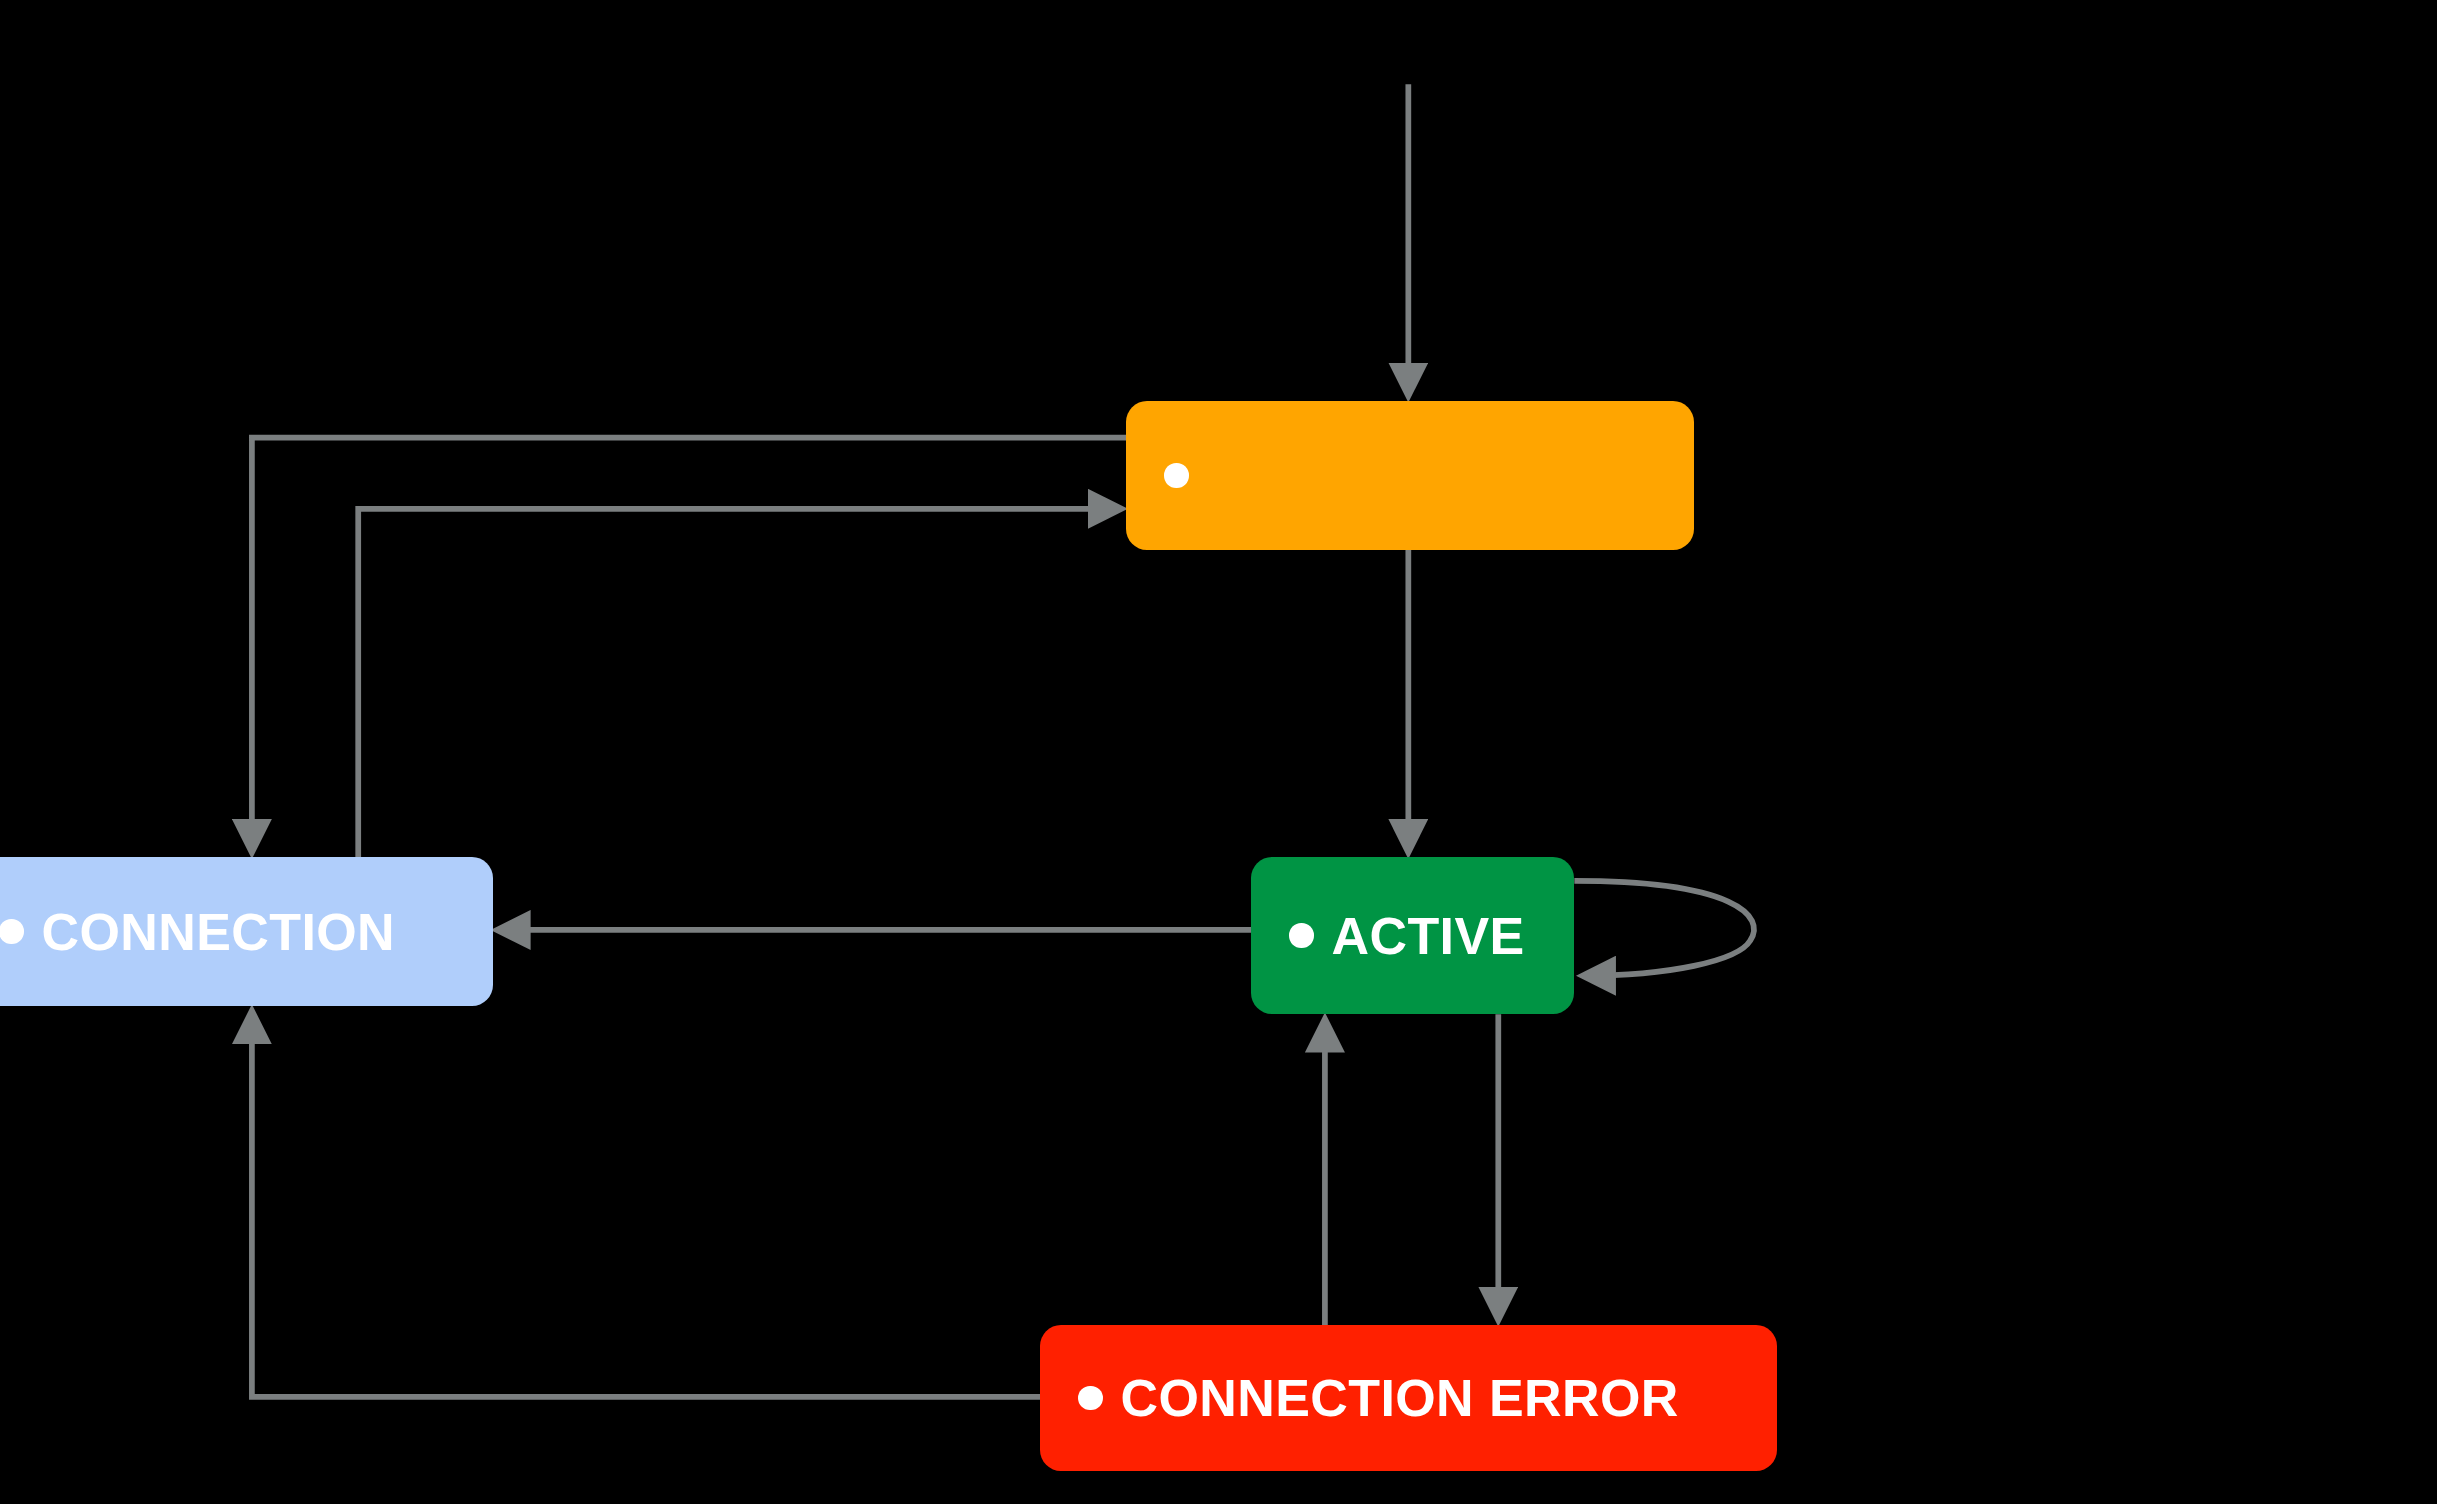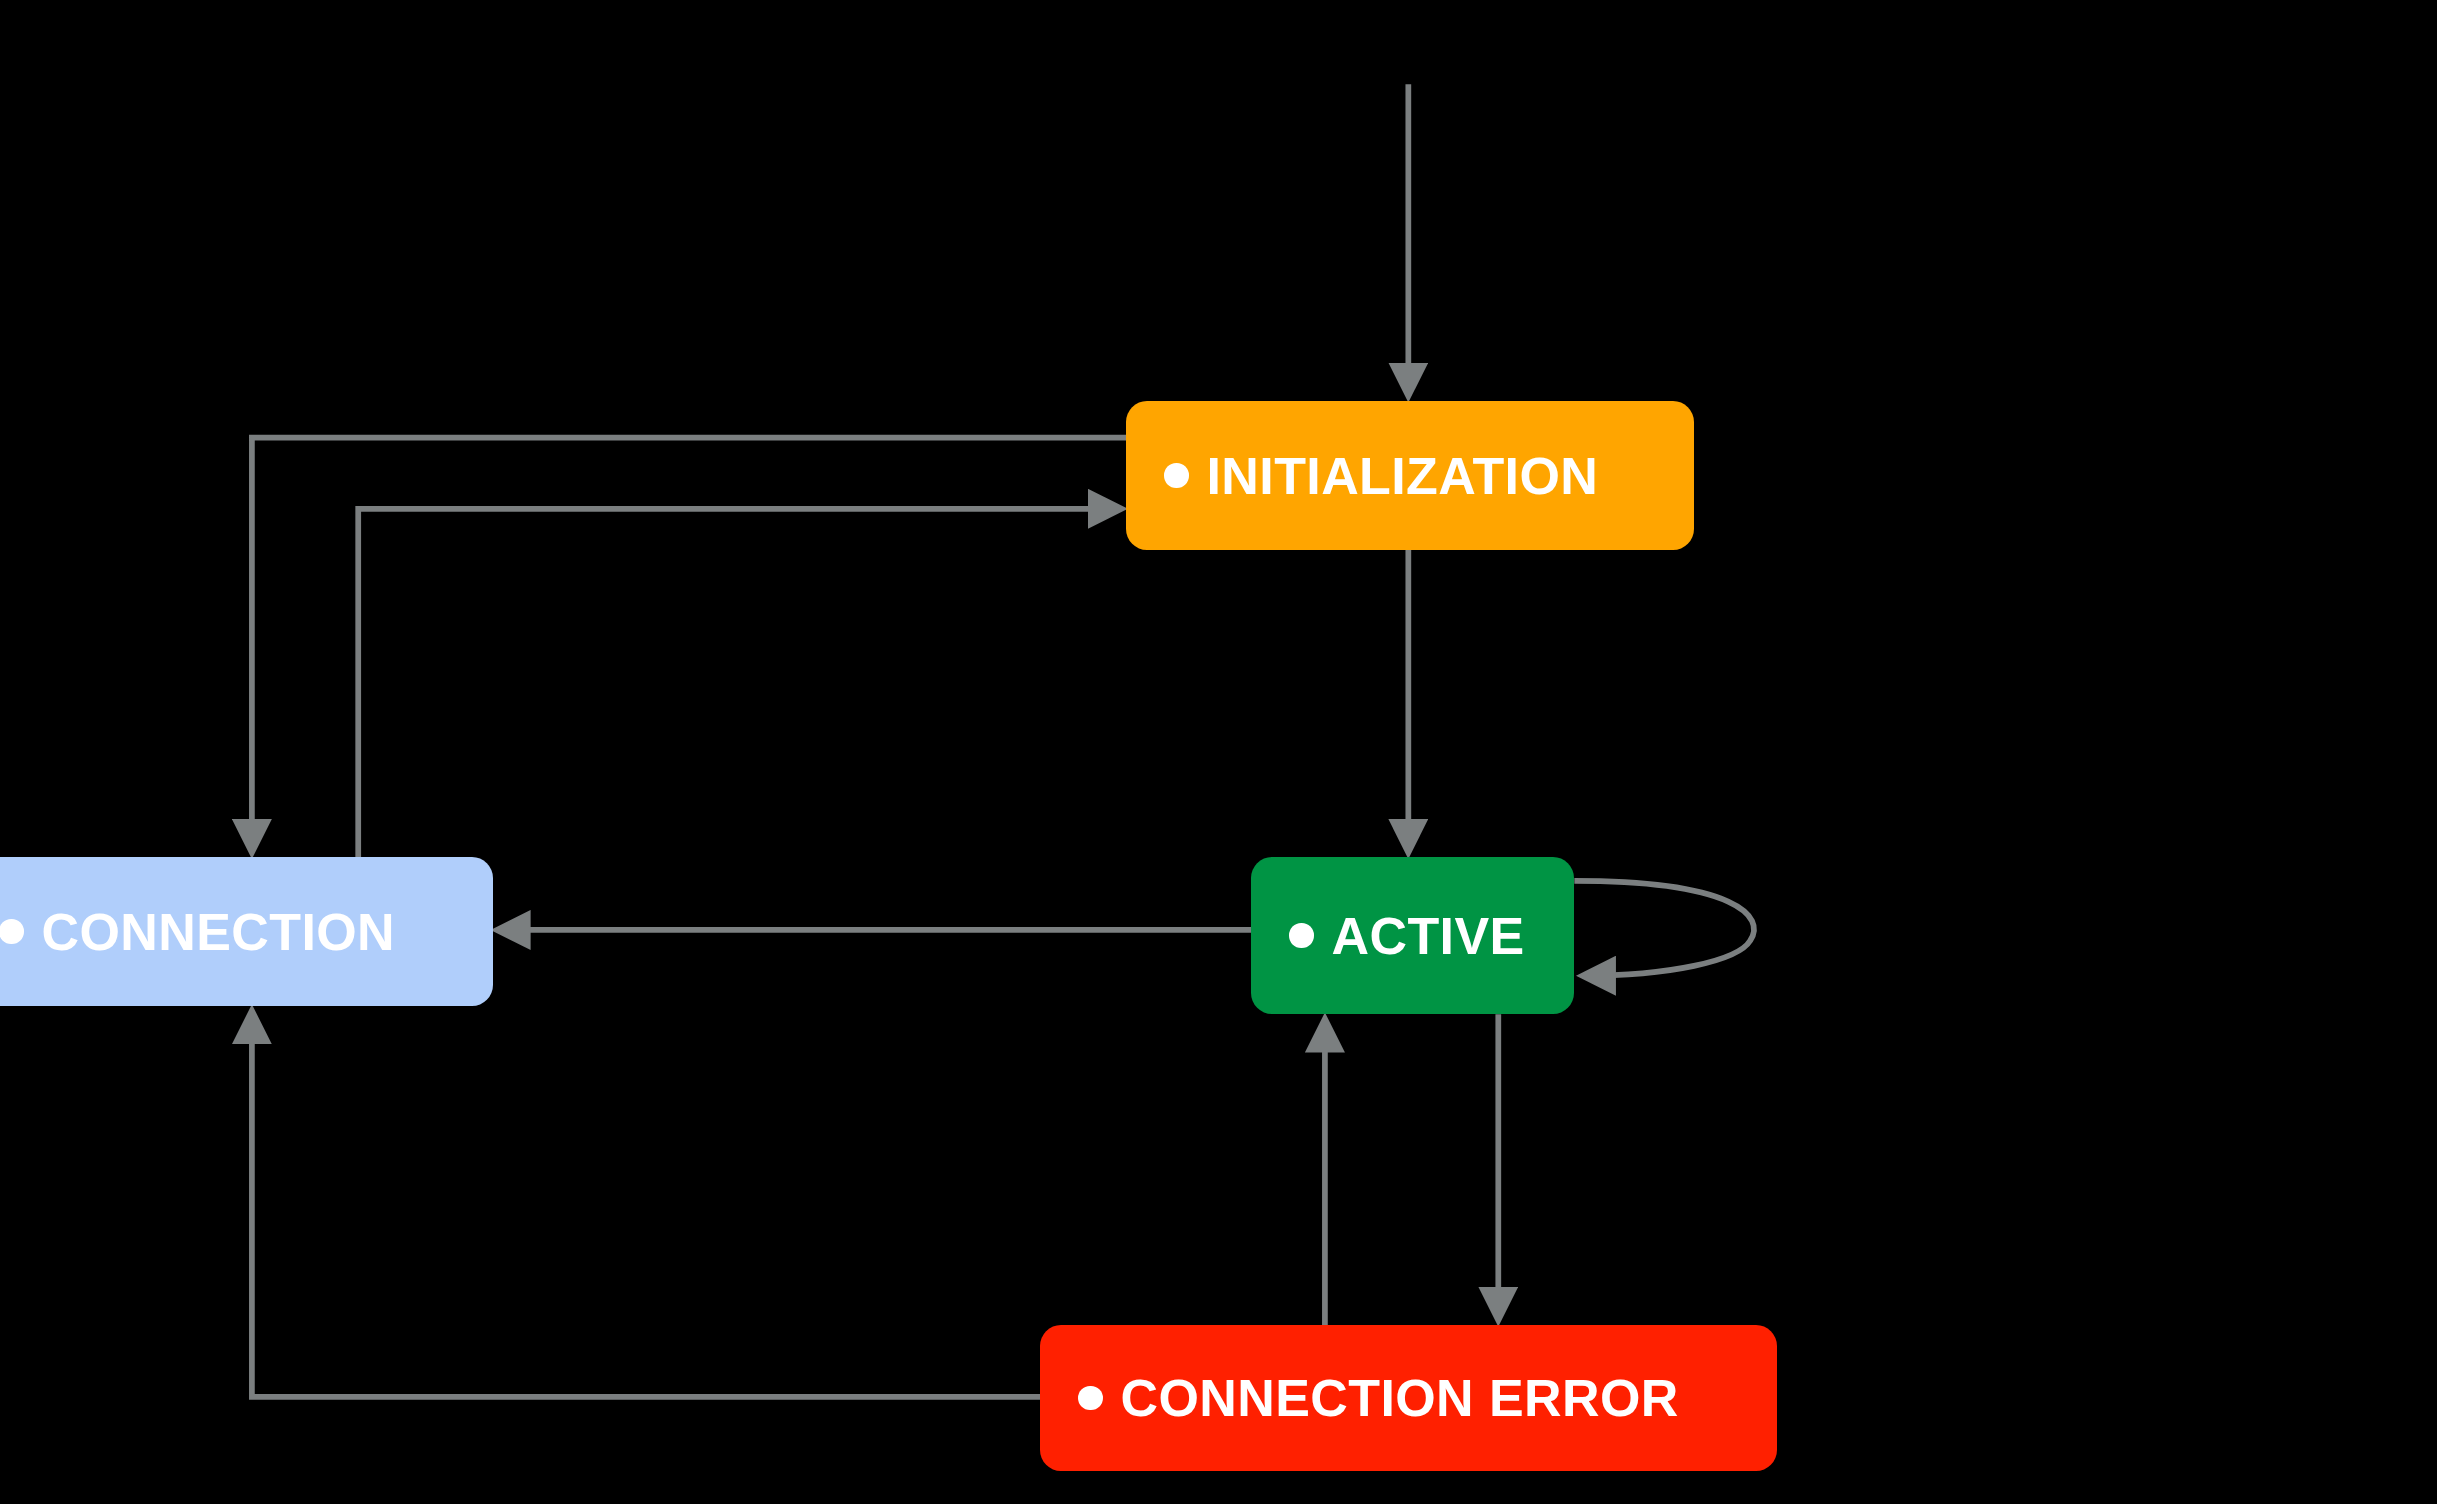--- a/index.html
+++ b/index.html
@@ -108,21 +108,20 @@
 
     <path d="M 1832 1240 L 1832 1614" fill="none" stroke="#7b7f80" stroke-width="7" marker-end="url(#arrowhead)"></path>
 
     <path d="M 1620 1620 L 1620 1246" fill="none" stroke="#7b7f80" stroke-width="7" marker-end="url(#arrowhead)"></path>
 
     <path d="M 1272 1708 L 308 1708 L 308 1236" fill="none" stroke="#7b7f80" stroke-width="7" marker-end="url(#arrowhead)"></path>
   </svg>
 
   <div class="state-node" id="node-initialization">
     <span class="state-bullet"></span>
-    <span class="state-label">INITIALIZATION</span>
   </div>
 
   <div class="state-node" id="node-suspended">
     <span class="state-bullet"></span>
     <span class="state-label">CONNECTION</span>
   </div>
 
   <div class="state-node" id="node-active">
     <span class="state-bullet"></span>
     <span class="state-label">ACTIVE</span>

